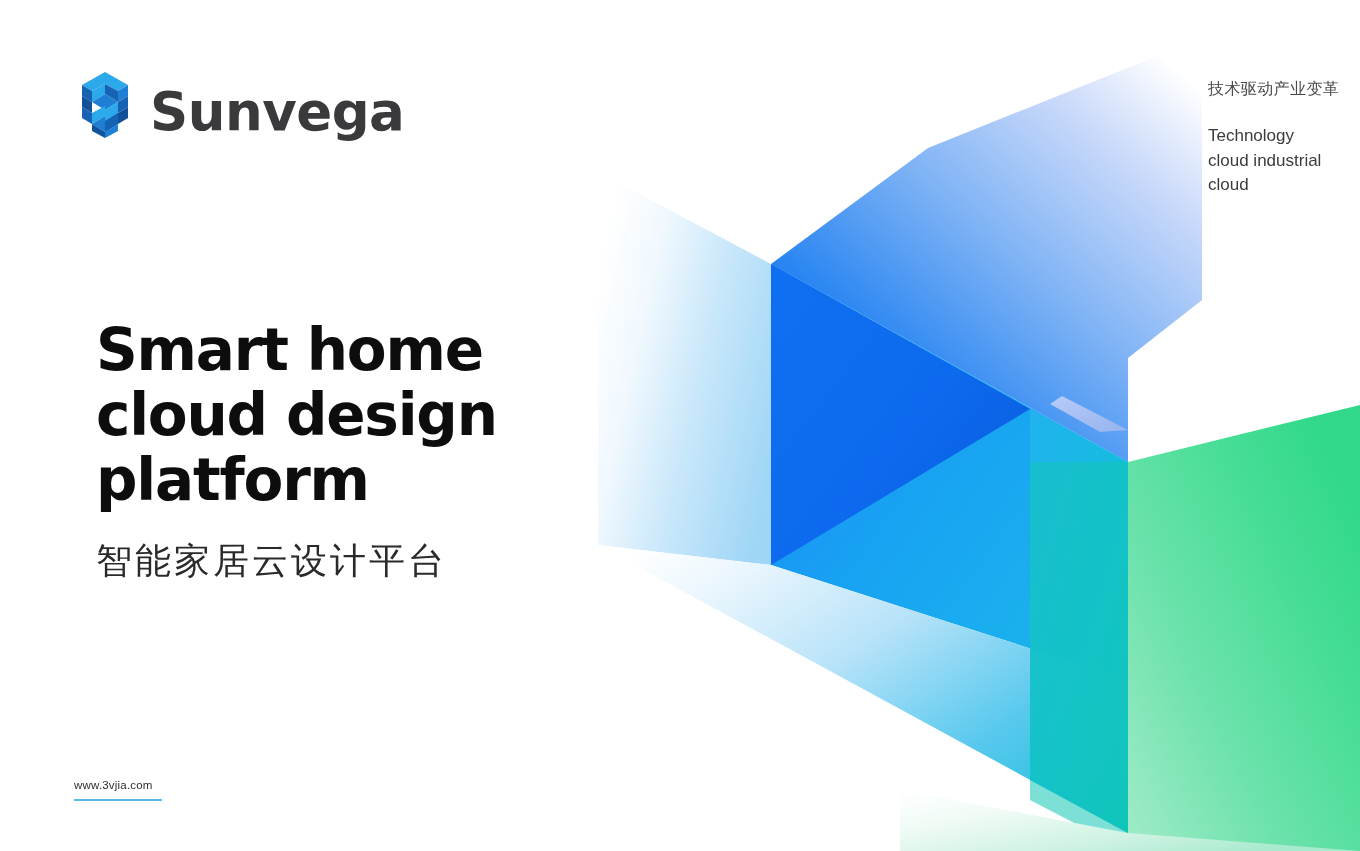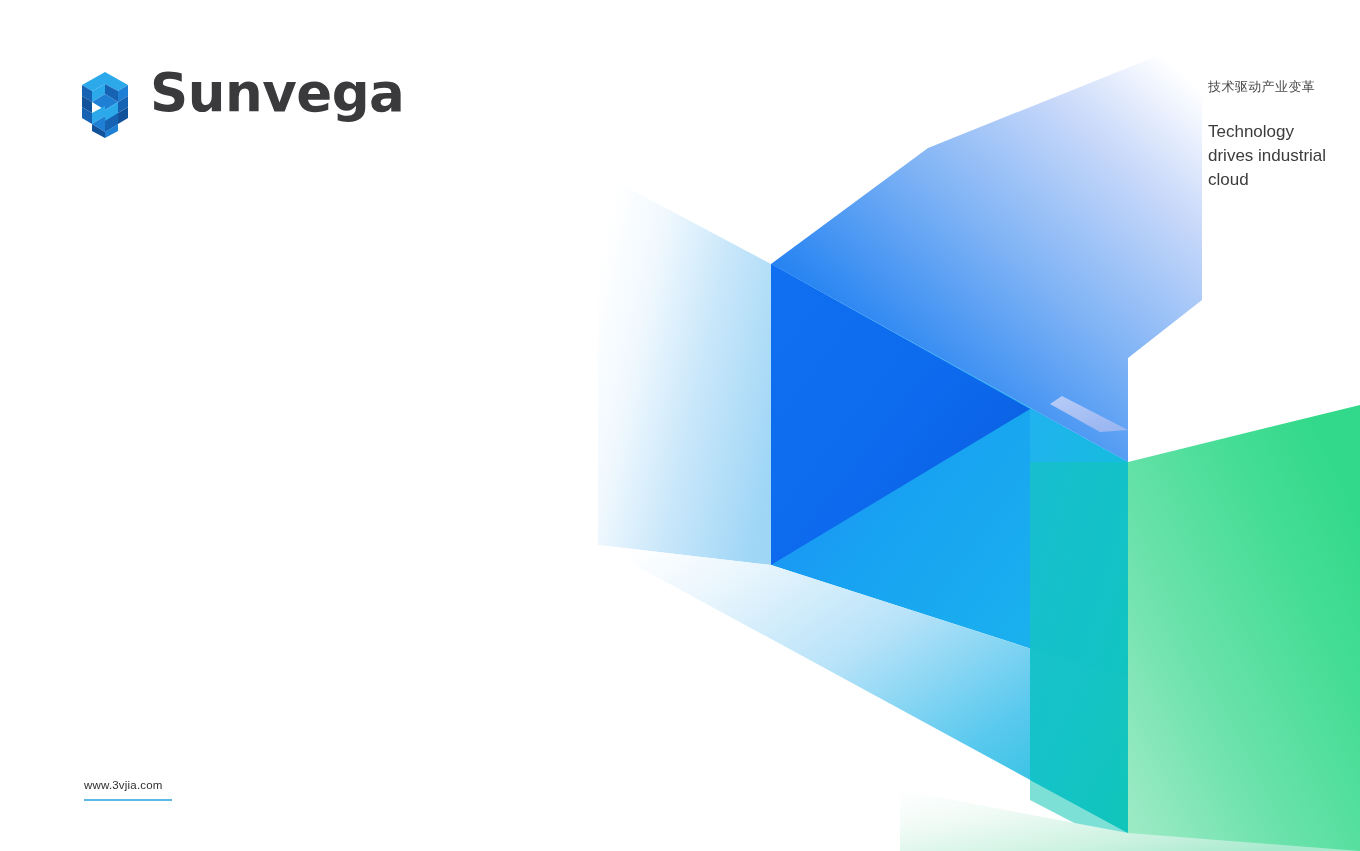--- a/index.html
+++ b/index.html
@@ -27,21 +27,21 @@
     height: 851px;
     pointer-events: none;
   }
 
   
   .logo-block {
     position: absolute;
     left: 74px;
     top: 66px;
     display: flex;
-    align-items: flex-start;
+    align-items: flex-end;
     gap: 14px;
   }
   .logo-mark {
     width: 62px;
     height: 72px;
     flex: 0 0 auto;
   }
   .logo-word {
     font-family: "DejaVu Sans", sans-serif;
     font-size: 53px;
@@ -53,21 +53,21 @@
   }
 
   
   .tagline {
     position: absolute;
     left: 1208px;
     top: 78px;
     width: 140px;
   }
   .tagline-cn {
-    font-size: 13px;
+    font-size: 16px;
     color: #4a4a4a;
     letter-spacing: 0.4px;
     line-height: 1.4;
     white-space: nowrap;
   }
   .tagline-en {
     margin-top: 24px;
     font-size: 17px;
     color: #3c3c3c;
     line-height: 1.42;
@@ -95,21 +95,21 @@
     font-size: 36px;
     font-weight: 300;
     letter-spacing: 3px;
     color: #2a2a2a;
     line-height: 1.2;
   }
 
   
   .footer {
     position: absolute;
-    left: 84px;
+    left: 74px;
     top: 778px;
   }
   .footer-url {
     font-size: 11.5px;
     color: #2e2e2e;
     letter-spacing: 0.2px;
     line-height: 1.3;
   }
   .footer-rule {
     margin-top: 6px;
@@ -240,24 +240,31 @@
       <polygon points="18,58 31,66 31,72 18,65" fill="#12529B"></polygon>
       <polygon points="31,66 44,58 44,65 31,72" fill="#1E7FD4"></polygon>
     </svg>
     <div class="logo-word">Sunvega</div>
   </div>
 
   <div class="tagline">
     <div class="tagline-cn">技术驱动产业变革</div>
     <div class="tagline-en">
       <div>Technology</div>
-      <div>drives industrial</div>
+      <div>cloud industrial</div>
       <div>cloud</div>
     </div>
   </div>
 
+  <div class="headline">
+    <h1>
+      <span class="l1">Smart home</span>
+      <span class="l2">cloud design platform</span>
+    </h1>
+    <div class="subtitle">智能家居云设计平台</div>
+  </div>
 
   <div class="footer">
     <div class="footer-url">www.3vjia.com</div>
     <div class="footer-rule"></div>
   </div>
 
 </div>
 
 </body></html>

